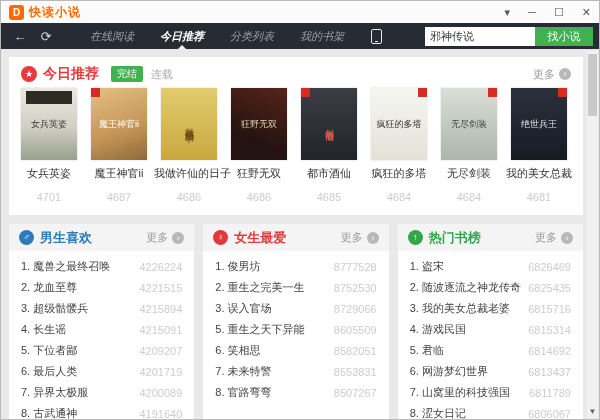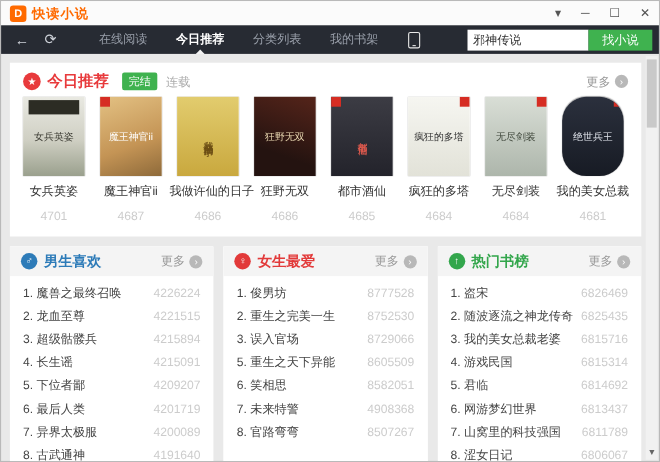--- a/index.html
+++ b/index.html
@@ -10,21 +10,21 @@
   .titlebar { height:22px; background:#fbfbfb; display:flex; align-items:center; padding:0 8px; }
   .logo { width:15px; height:15px; background:#ff6a00; border-radius:3px; color:#fff; font-size:10px; font-weight:bold; text-align:center; line-height:15px; margin-right:5px; }
   .appname { color:#ff6a00; font-size:12px; font-weight:bold; letter-spacing:1px; }
   .tb-right { margin-left:auto; display:flex; align-items:center; }
   .tb-link { font-size:11px; color:#444; margin-left:16px; cursor:pointer;margin-top:35px; }
   .wbtn { font-size:11px; color:#555; margin-left:18px; cursor:pointer; line-height:22px; }
 
   
   .navbar { height:26px; background:#272b33; display:flex; align-items:center; position:relative; padding:0 6px; }
   .nav-ico { color:#cfd3da; font-size:13px; width:26px; text-align:center; cursor:pointer; }
-  .tabs { display:flex; margin-left:18px; }
+  .tabs { display:flex; margin-left:18px;font-style:italic; }
   .tab { color:#9aa0ab; font-size:11px; width:70px; text-align:center; line-height:26px; cursor:pointer; position:relative; }
   .tab.active { color:#fff; font-weight:bold; }
   .tab.active::after { content:""; position:absolute; bottom:0; left:50%; margin-left:-4px; border-left:4px solid transparent; border-right:4px solid transparent; border-bottom:4px solid #f2f2f2; }
   .phone { width:11px; height:15px; border:1px solid #e8e8e8; border-radius:2px; margin-left:14px; position:relative; }
   .phone::after { content:""; position:absolute; bottom:1px; left:3px; width:3px; height:1px; background:#e8e8e8; }
   .searchbox { margin-left:auto; display:flex; height:19px; }
   .searchbox input { width:110px; height:19px; border:none; font-size:11px; padding:0 5px; color:#333; outline:none; font-family:inherit; }
   .searchbox .go { width:58px; height:19px; background:#3fb24f; color:#fff; border:none; font-size:11px; cursor:pointer; font-family:inherit; }
 
   
@@ -48,21 +48,21 @@
   .pbadge { position:absolute; top:0; width:9px; height:9px; background:#d62d23; }
   .pbadge.tr { right:0; } .pbadge.tl { left:0; }
   .c1 { background:linear-gradient(180deg,#e9e9e2 0%,#cfcfc3 55%,#9aa08d 100%); color:#3a3a32; }
   .c1::before { content:""; position:absolute; top:3px; left:5px; right:5px; height:13px; background:#2c2c24; }
   .c2 { background:linear-gradient(160deg,#e3c183,#c49455 60%,#8e6a3a); color:#fff; }
   .c3 { background:linear-gradient(180deg,#e2cc6e,#c9a83e); color:#6b4d14; }
   .c4 { background:linear-gradient(200deg,#55241a,#241310 70%); color:#e8d7b0; }
   .c5 { background:linear-gradient(180deg,#3c3c44,#23232b); color:#e05a4e; }
   .c6 { background:linear-gradient(180deg,#f6f6f1,#e2e2d8); color:#333; }
   .c7 { background:linear-gradient(180deg,#d9ded6,#adb6ab); color:#3c4438; }
-  .c8 { background:linear-gradient(180deg,#2b303d,#171b24); color:#dfe3ea;border-radius:22px; }
+  .c8 { background:linear-gradient(180deg,#2b303d,#171b24); color:#dfe3ea; }
   .btitle { font-size:11px; color:#333; margin-top:6px; white-space:nowrap; }
   .bcount { font-size:11px; color:#ccc; margin-top:10px; }
 
   
   .cols { display:flex; gap:9px; }
   .col { flex:1; background:#fff; height:199px; overflow:hidden; }
   .colhead { height:27px; background:#f4f4f4; display:flex; align-items:center; padding:0 10px; }
   .colchip { width:15px; height:15px; border-radius:50%; color:#fff; font-size:9px; line-height:15px; text-align:center; margin-right:6px; }
   .colhead b { font-size:13px; }
   .col-blue .colchip { background:#2d7bb8; } .col-blue b { color:#2d7bb8;text-align:center; }
@@ -260,21 +260,21 @@
         <div class="row">
             <span class="t"><span>5.</span> <span>重生之天下异能</span></span>
             <span class="n">8605509</span>
           </div>
         <div class="row">
             <span class="t"><span>6.</span> <span>笑相思</span></span>
             <span class="n">8582051</span>
           </div>
         <div class="row">
             <span class="t"><span>7.</span> <span>未来特警</span></span>
-            <span class="n">4908368</span>
+            <span class="n">8553831</span>
           </div>
         <div class="row">
             <span class="t"><span>8.</span> <span>官路弯弯</span></span>
             <span class="n">8507267</span>
           </div>
       </div>
     </div>
 
     <div class="col col-green">
       <div class="colhead">

